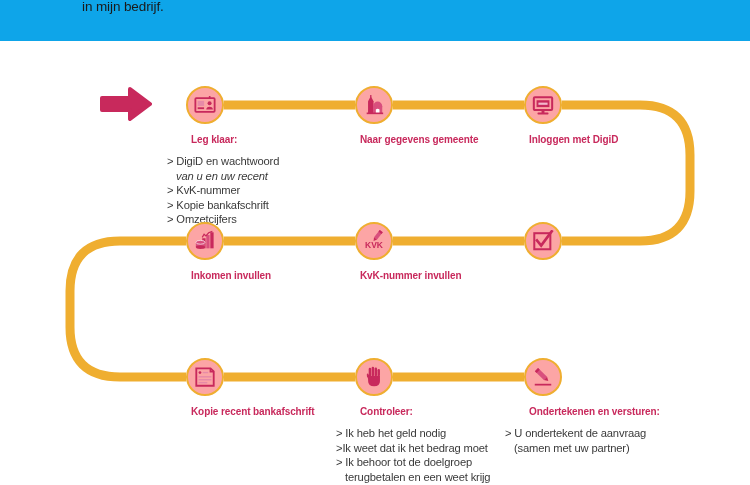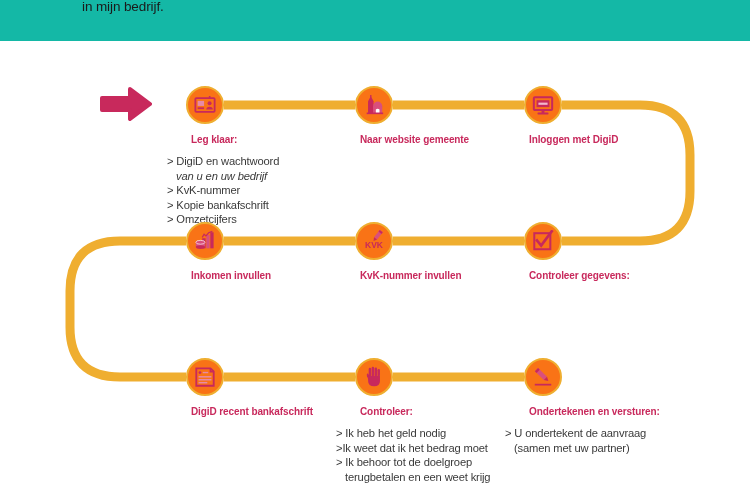--- a/index.html
+++ b/index.html
@@ -15,21 +15,21 @@
     position: relative;
   }
 
   
   #top-band {
     position: absolute;
     left: 0;
     top: 0;
     width: 750px;
     height: 41px;
-    background: #14b8a6;
+    background: #0ea5e9;
   }
   #top-band-text {
     position: absolute;
     left: 82px;
     top: -1px;
     font-size: 13.5px;
     color: #1a1a1a;
     letter-spacing: -0.1px;
     white-space: nowrap;
   }
@@ -64,21 +64,21 @@
     position: absolute;
     width: 200px;
   }
   .step-circle {
     position: absolute;
     left: 0;
     top: 0;
     width: 38px;
     height: 38px;
     border-radius: 50%;
-    background: #f97316;
+    background: #fca5a5;
     border: 2.5px solid #efae30;
     box-sizing: border-box;
     display: flex;
     align-items: center;
     justify-content: center;
   }
   .step-circle svg { display: block; }
 
   .step-body {
     position: absolute;
@@ -161,42 +161,42 @@
         <rect x="4" y="14.5" width="7" height="2" fill="#c8295c"></rect>
         <circle cx="17" cy="10" r="2.2" fill="#c8295c"></circle>
         <path d="M 13.4 17 q 0 -3.2 3.6 -3.2 q 3.6 0 3.6 3.2 Z" fill="#c8295c"></path>
         <rect x="16.2" y="2.2" width="1.8" height="3.2" fill="#c8295c"></rect>
       </svg>
     </div>
     <div class="step-body">
       <div class="step-title">Leg klaar:</div>
       <div class="step-lines">
         <div class="step-line">&gt; DigiD en wachtwoord</div>
-        <div class="step-line indent italic">van u en uw bedrijf</div>
+        <div class="step-line indent italic">van u en uw recent</div>
         <div class="step-line">&gt; KvK-nummer</div>
         <div class="step-line">&gt; Kopie bankafschrift</div>
         <div class="step-line">&gt; Omzetcijfers</div>
       </div>
     </div>
   </div>
 
   <div class="step" style="left:355px; top:45px;">
     <div class="step-circle">
 
       <svg width="22" height="22" viewBox="0 0 24 24">
         <path d="M 8.5 2.5 L 11.5 8 L 11.5 21 L 5.5 21 L 5.5 8 Z" fill="#c8295c"></path>
         <path d="M 8.5 1 L 8.5 4" stroke="#c8295c" stroke-width="1.4"></path>
         <ellipse cx="16" cy="13.5" rx="5" ry="5.2" fill="#d94f7d"></ellipse>
         <rect x="11" y="13.5" width="10" height="7.5" fill="#d94f7d"></rect>
         <path d="M 14 21 L 14 17 q 2 -1.6 4 0 L 18 21 Z" fill="#ffffff"></path>
         <rect x="4" y="20.2" width="18" height="1.8" fill="#c8295c"></rect>
       </svg>
     </div>
     <div class="step-body">
-      <div class="step-title">Naar website gemeente</div>
+      <div class="step-title">Naar gegevens gemeente</div>
     </div>
   </div>
 
   <div class="step" style="left:524px; top:45px;">
     <div class="step-circle">
 
       <svg width="22" height="22" viewBox="0 0 24 24">
         <rect x="2" y="3.5" width="20" height="14" rx="1.2" fill="none" stroke="#c8295c" stroke-width="2.2"></rect>
         <rect x="5" y="6.8" width="14" height="7.5" fill="#c8295c"></rect>
         <rect x="7" y="9.4" width="10" height="2.4" fill="#f2b8cc"></rect>
@@ -247,39 +247,38 @@
 
   <div class="step" style="left:524px; top:181px;">
     <div class="step-circle">
 
       <svg width="22" height="22" viewBox="0 0 24 24">
         <rect x="2.5" y="3.5" width="17.5" height="17.5" fill="none" stroke="#c8295c" stroke-width="2.2"></rect>
         <path d="M 5.5 11.5 L 10 17 L 21.5 1.5" fill="none" stroke="#c8295c" stroke-width="3" stroke-linecap="square"></path>
       </svg>
     </div>
     <div class="step-body">
-      <div class="step-title">Controleer gegevens:</div>
     </div>
   </div>
 
   <div class="step" style="left:186px; top:317px;">
     <div class="step-circle">
 
       <svg width="22" height="22" viewBox="0 0 24 24">
         <path d="M 2.5 2.5 L 18 2.5 L 21.5 6 L 21.5 21.5 L 2.5 21.5 Z" fill="none" stroke="#c8295c" stroke-width="2"></path>
         <path d="M 17.8 2.5 L 17.8 6.2 L 21.5 6.2" fill="none" stroke="#c8295c" stroke-width="1.6"></path>
         <circle cx="6.5" cy="7.2" r="1.5" fill="#c8295c"></circle>
         <rect x="9.5" y="6.4" width="6" height="1.5" fill="#e78aa8"></rect>
         <rect x="5" y="11" width="14" height="1.6" fill="#e78aa8"></rect>
         <rect x="5" y="14.2" width="14" height="1.6" fill="#e78aa8"></rect>
         <rect x="5" y="17.4" width="9.5" height="1.6" fill="#e78aa8"></rect>
       </svg>
     </div>
     <div class="step-body">
-      <div class="step-title">DigiD recent bankafschrift</div>
+      <div class="step-title">Kopie recent bankafschrift</div>
     </div>
   </div>
 
   <div class="step" style="left:355px; top:317px;">
     <div class="step-circle">
 
       <svg width="20" height="22" viewBox="0 0 20 24">
         <rect x="4.2" y="2" width="2.7" height="9" rx="1.3" fill="#c8295c"></rect>
         <rect x="7.4" y="0.8" width="2.7" height="10.2" rx="1.3" fill="#c8295c"></rect>
         <rect x="10.6" y="1.6" width="2.7" height="9.4" rx="1.3" fill="#c8295c"></rect>

